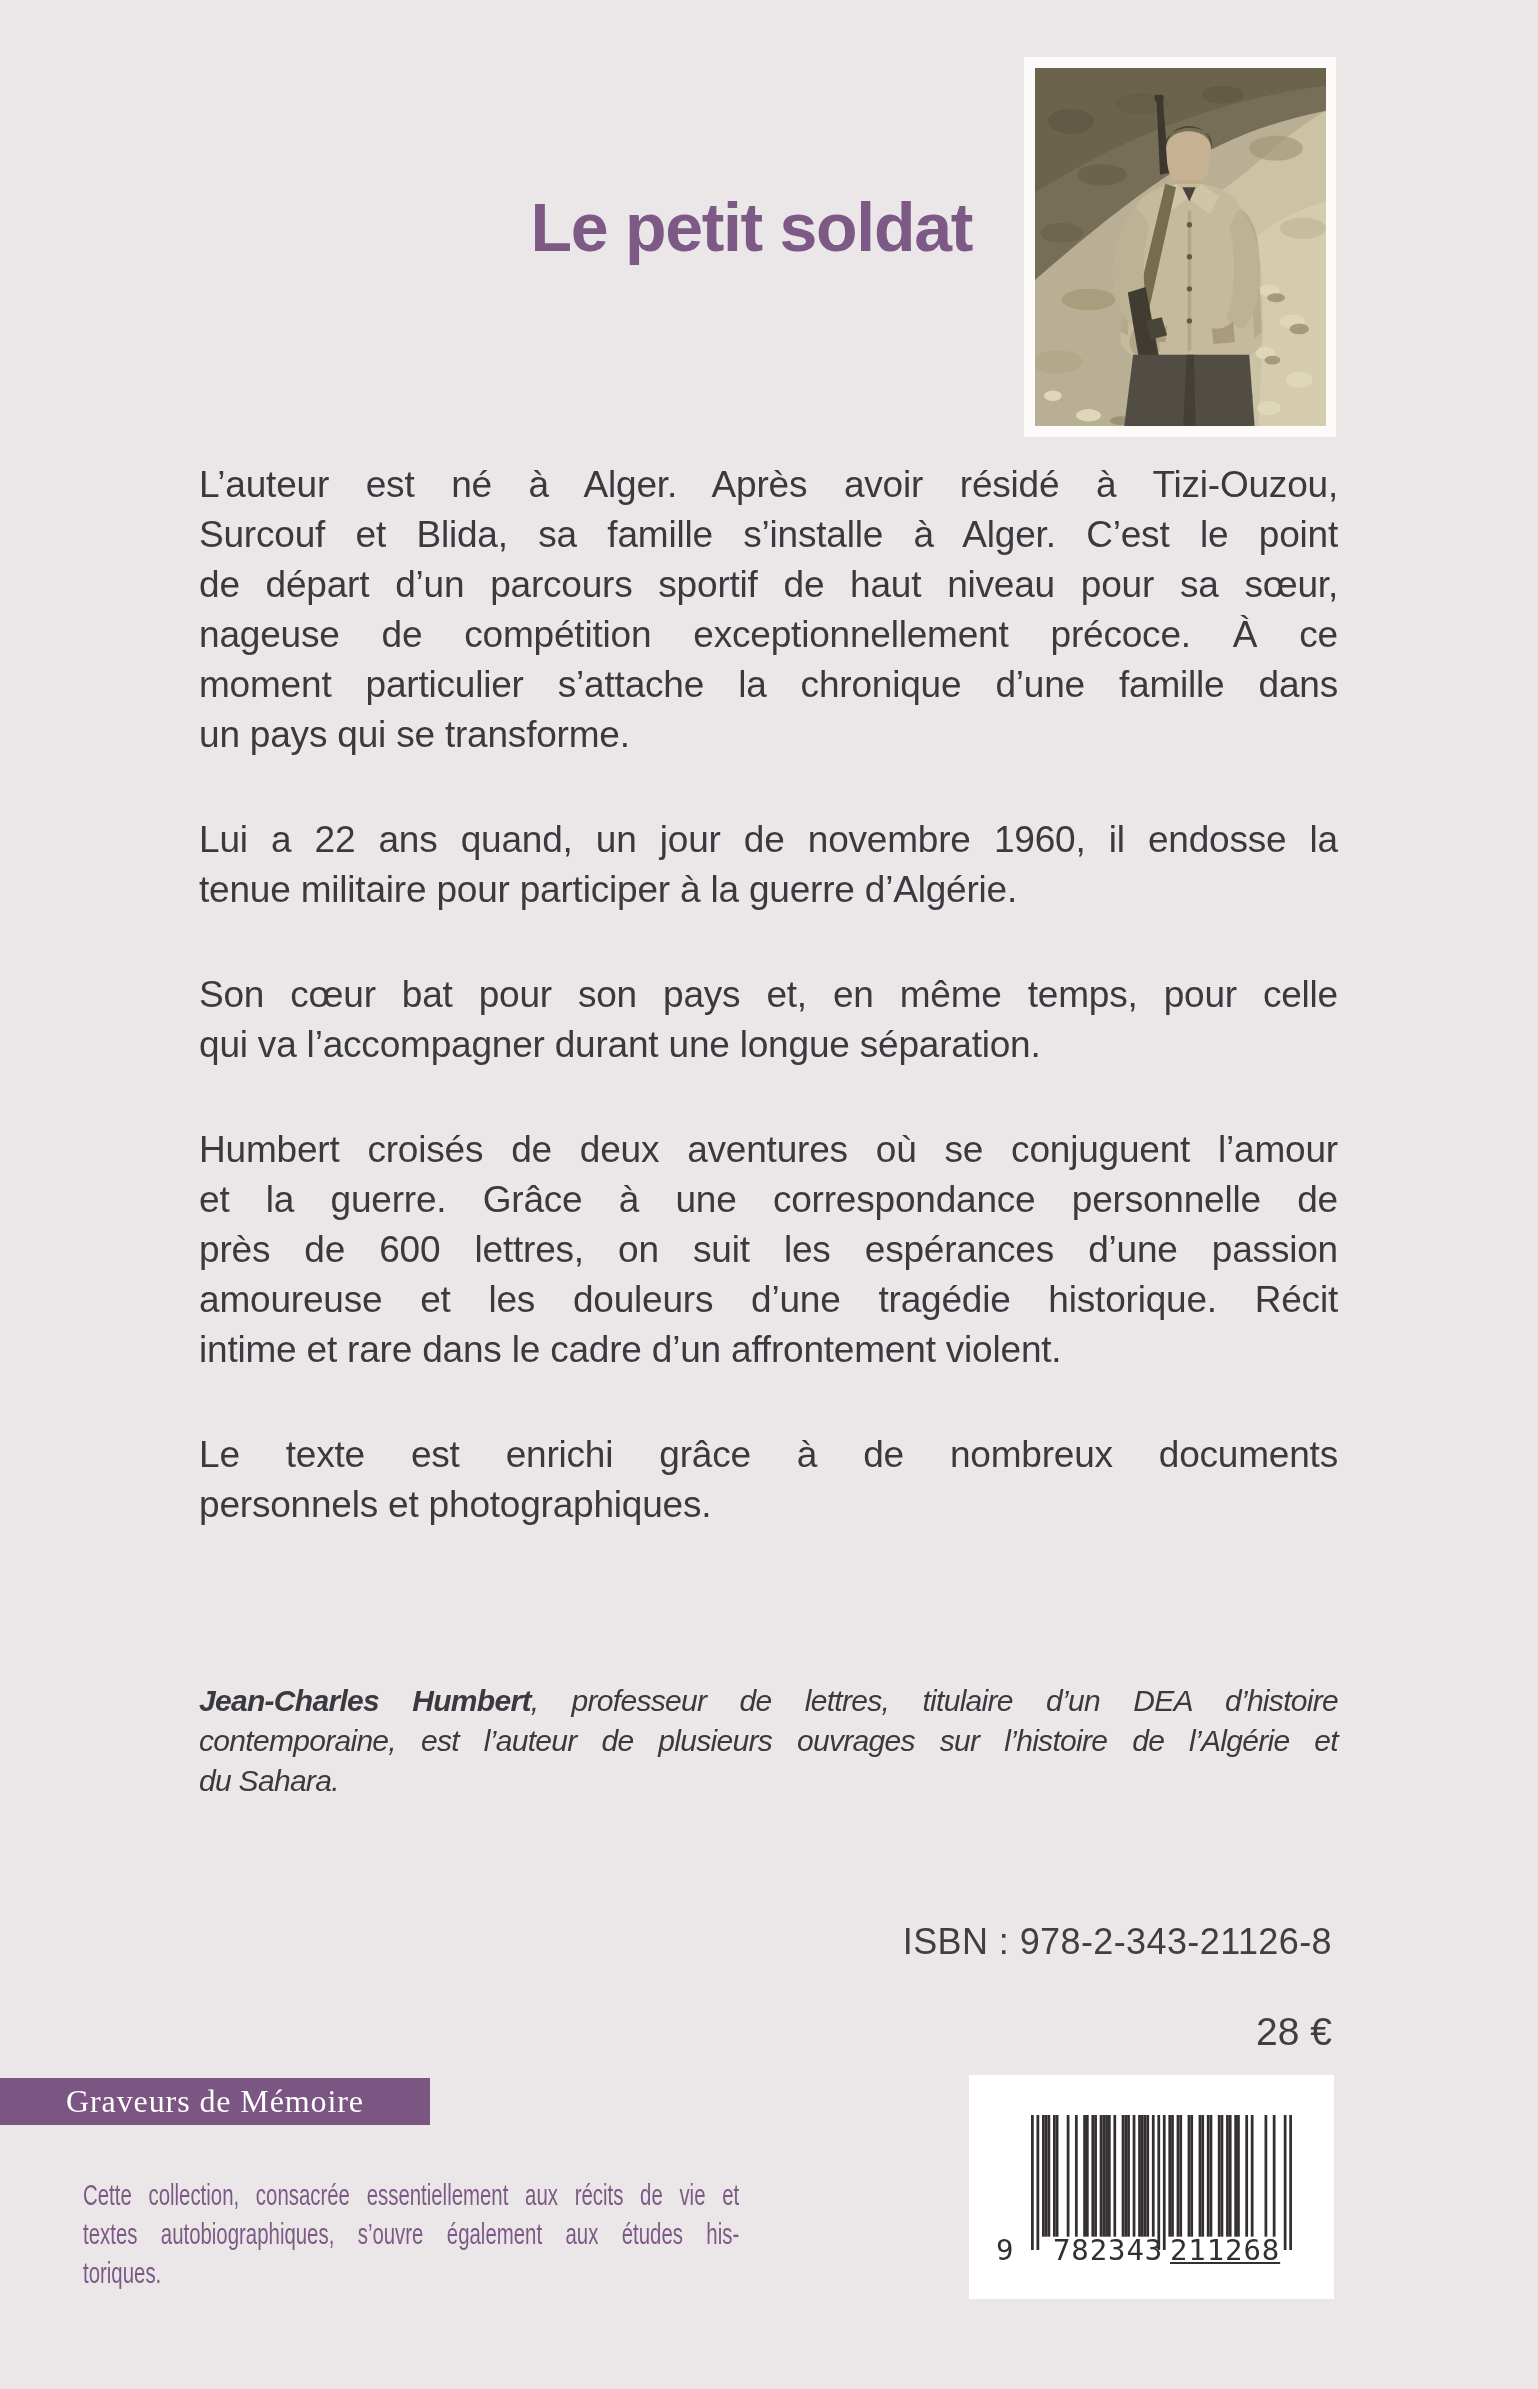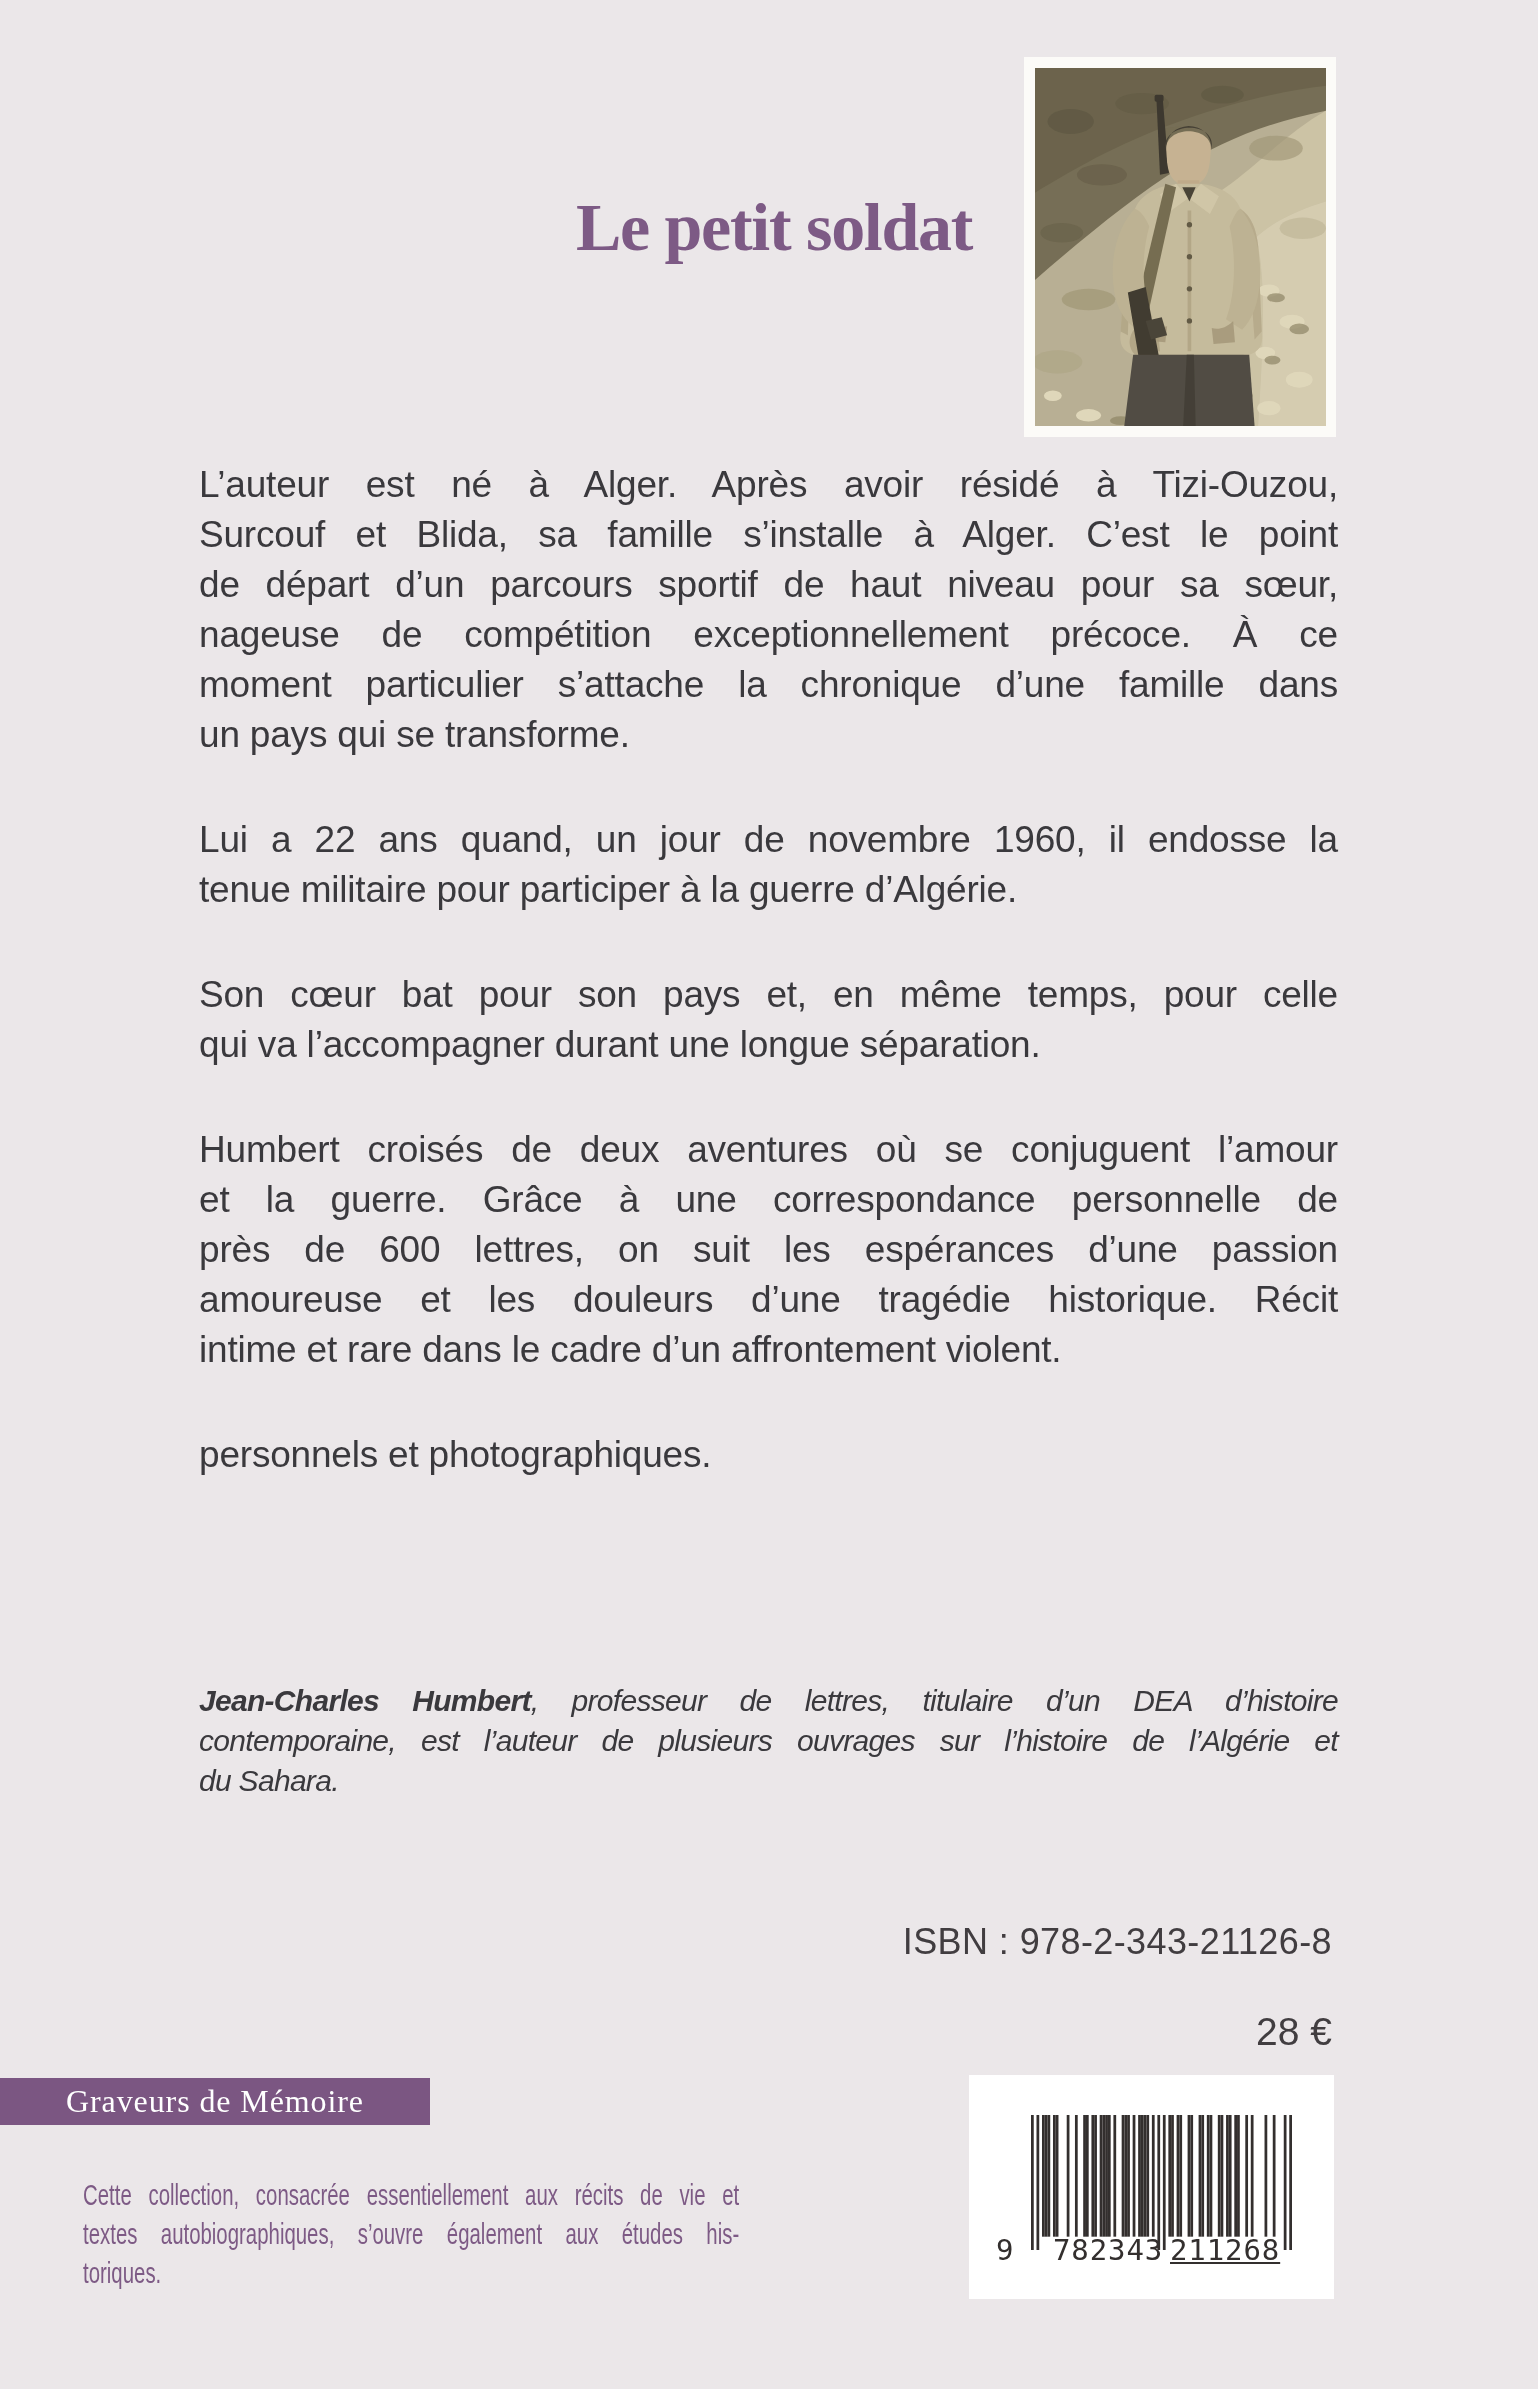--- a/index.html
+++ b/index.html
@@ -11,21 +11,21 @@
   .cover{
     position:relative;width:1538px;height:2389px;background:var(--background);
     font-family:"Liberation Sans",sans-serif;overflow:hidden;
   }
   
   .photo-frame{position:absolute;left:1024px;top:57px;width:312px;height:380px;background:var(--photo_frame);}
   .photo-frame svg{position:absolute;left:10.7px;top:10.7px;width:291px;height:358px;display:block;}
   
   .title{
     position:absolute;top:189px;right:566px;text-align:right;
-    font-size:68px;line-height:76px;font-weight:700;letter-spacing:-1.3px;color:var(--accent);font-family:Liberation Serif, serif;
+    font-size:68px;line-height:76px;font-weight:700;letter-spacing:-1.3px;color:var(--accent);
   }
   .title span{display:block;}
   
   .synopsis{
     position:absolute;left:199px;top:460px;width:1139px;
     font-size:37px;line-height:50px;letter-spacing:-0.2px;color:var(--body_text);
   }
   .para{margin-bottom:55px;}
   .line{white-space:normal;}
   .line.just{text-align:justify;text-align-last:justify;}
@@ -158,20 +158,21 @@
         <div class="line">qui va l’accompagner durant une longue séparation.</div>
       </div>
       <div class="para">
         <div class="line just">Humbert croisés de deux aventures où se conjuguent l’amour</div>
         <div class="line just">et la guerre. Grâce à une correspondance personnelle de</div>
         <div class="line just">près de 600 lettres, on suit les espérances d’une passion</div>
         <div class="line just">amoureuse et les douleurs d’une tragédie historique. Récit</div>
         <div class="line">intime et rare dans le cadre d’un affrontement violent.</div>
       </div>
       <div class="para">
+        <div class="line just">Le texte est enrichi grâce à de nombreux documents</div>
         <div class="line">personnels et photographiques.</div>
       </div>
     </div>
 
   <div class="bio">
     <div class="line just"><b>Jean-Charles Humbert</b><span>, professeur de lettres, titulaire d’un DEA d’histoire</span></div>
     <div class="line just">contemporaine, est l’auteur de plusieurs ouvrages sur l’histoire de l’Algérie et</div>
     <div class="line">du Sahara.</div>
   </div>
 

